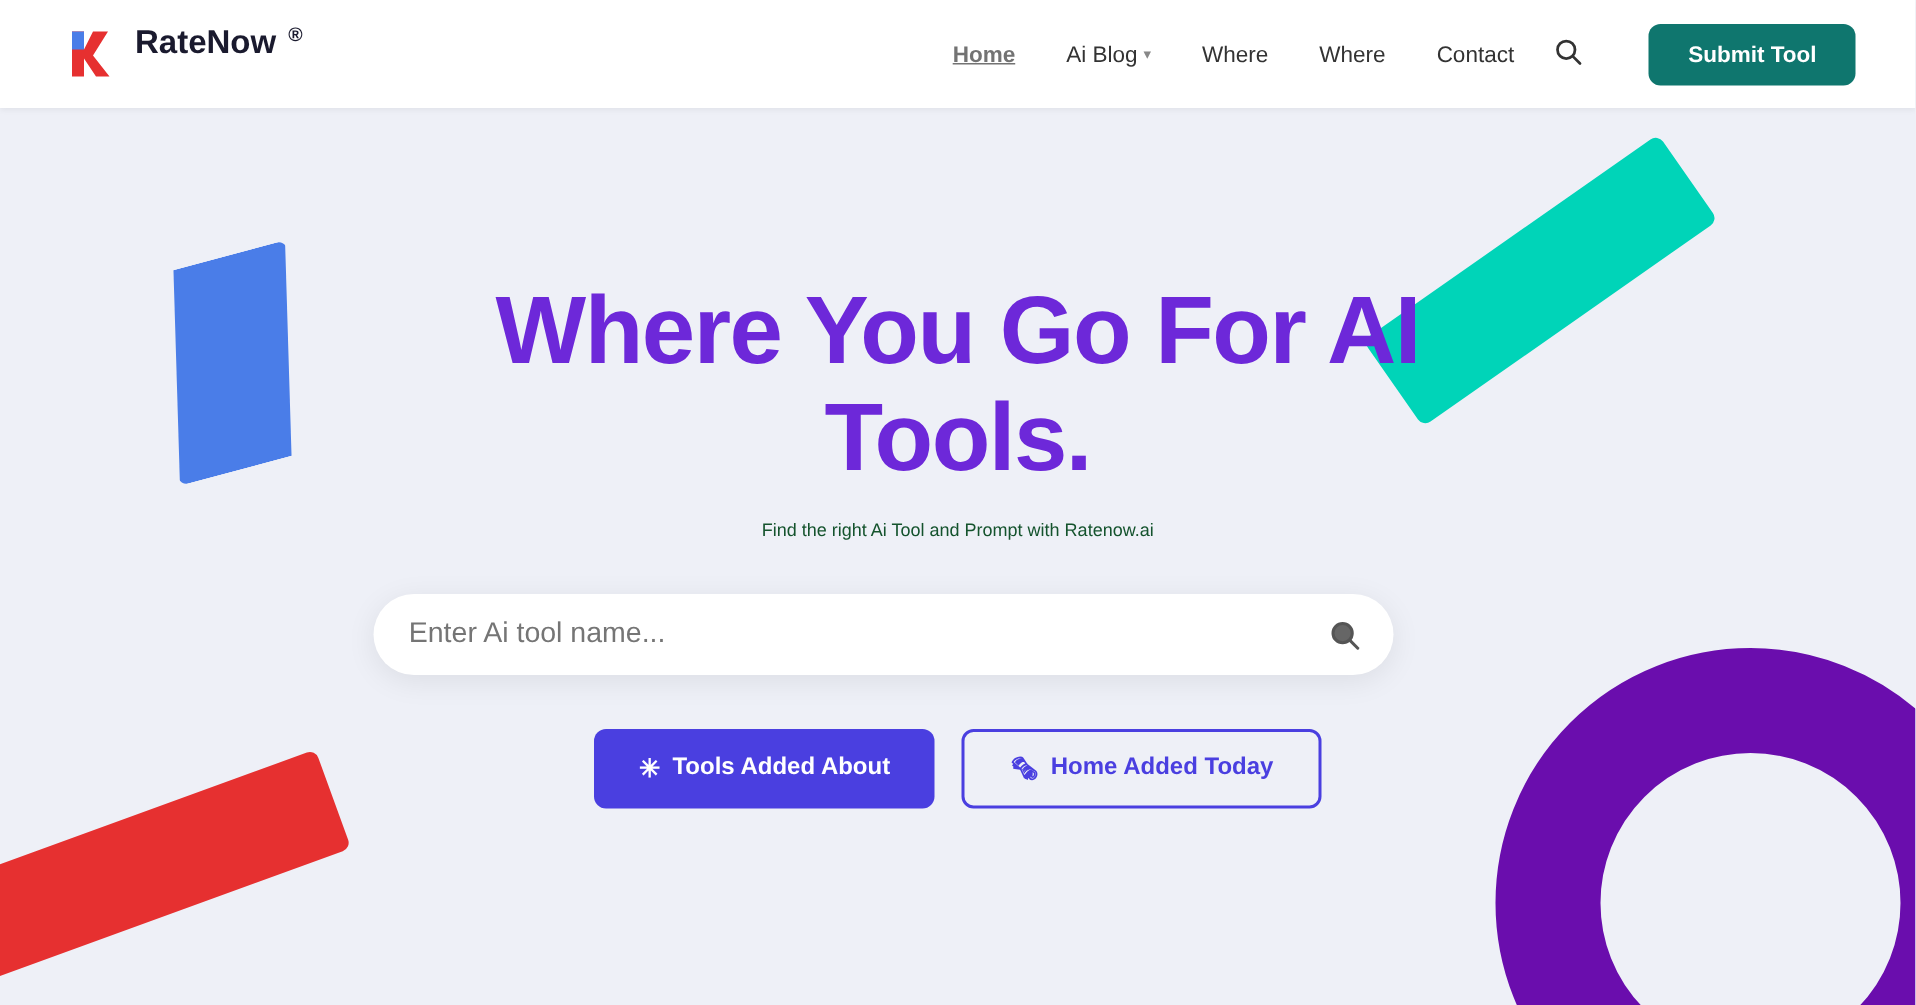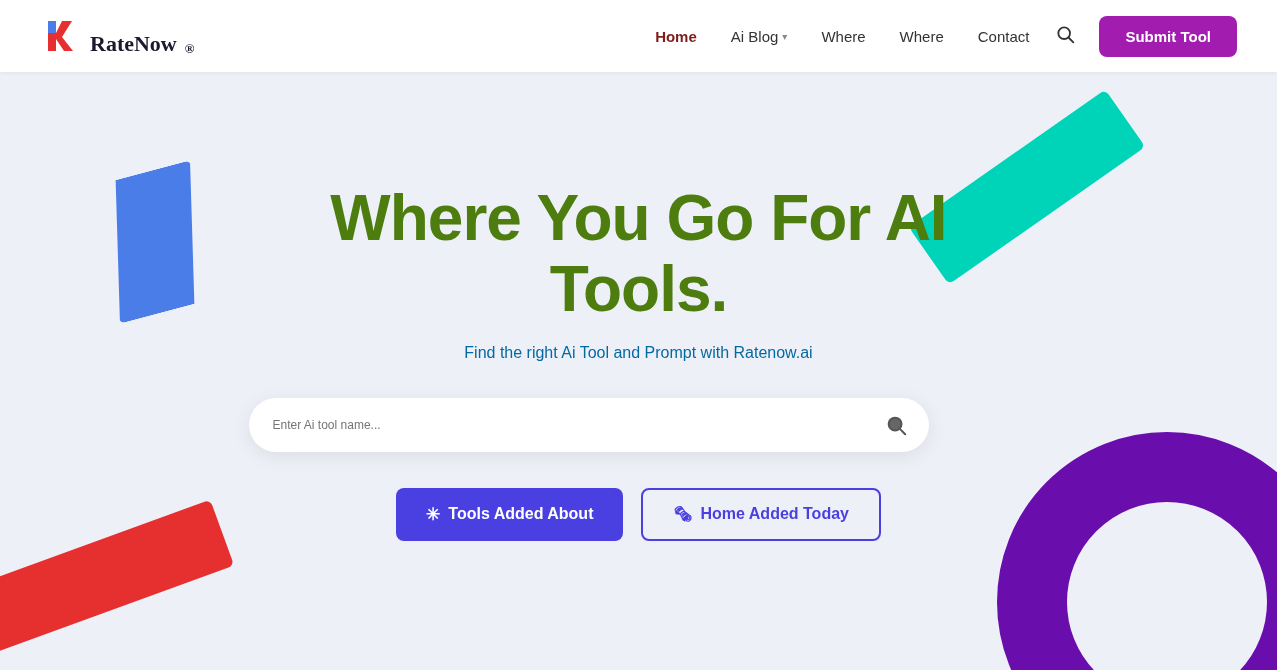--- a/index.html
+++ b/index.html
@@ -15,25 +15,24 @@
       display: flex;
       align-items: center;
       padding: 0 40px;
       height: 72px;
       position: relative;
       z-index: 10;
       box-shadow: 0 1px 4px rgba(0,0,0,0.06);
     }
     .logo-area {
       display: flex;
-      align-items: flex-end;
+      align-items: flex-start;
       gap: 8px;
       text-decoration: none;
       margin-right: auto;
-      font-family: Liberation Serif, serif;
     }
     .logo-icon {
       width: 42px;
       height: 42px;
     }
     .logo-text {
       font-size: 22px;
       font-weight: 700;
       color: #1a1a2e;
     }
@@ -48,41 +47,41 @@
       color: #333;
       font-size: 15px;
       font-weight: 500;
       padding: 8px 14px;
       border-radius: 6px;
       display: flex;
       align-items: center;
       gap: 4px;
       transition: color 0.2s;
     }
-    .nav-links li a.active { color: #7f1d1d; font-weight: 600; }
+    .nav-links li a.active { color: #737373; font-weight: 600; text-decoration: underline; }
     .nav-links li a .chevron {
       font-size: 10px;
       color: #888;
     }
     .search-icon-nav {
       font-size: 18px;
       color: #333;
       cursor: pointer;
       padding: 8px 12px;
     }
     .submit-btn {
-      background: #a21caf;
+      background: #0f766e;
       color: #fff;
       border: none;
       border-radius: 8px;
       padding: 12px 26px;
       font-size: 15px;
       font-weight: 600;
       cursor: pointer;
-      margin-left: 12px;
+      margin-left: 32px;
       transition: background 0.2s;
     }
 
     
     .hero {
       position: relative;
       min-height: 600px;
       background: #eef0f7;
       display: flex;
       flex-direction: column;
@@ -138,47 +137,47 @@
     
     .hero-content {
       position: relative;
       z-index: 2;
       text-align: center;
       max-width: 780px;
     }
     .hero-title {
       font-size: 64px;
       font-weight: 800;
-      color: #4d7c0f;
+      color: #6d28d9;
       line-height: 1.1;
       margin-bottom: 20px;
       letter-spacing: -1px;
     }
     .hero-subtitle {
-      font-size: 16px;
-      color: #0369a1;
+      font-size: 12px;
+      color: #14532d;
       margin-bottom: 36px;
       font-weight: 400;
     }
     .search-bar {
       background: #fff;
       border-radius: 50px;
       display: flex;
       align-items: center;
       width: 680px;
       max-width: 100%;
       padding: 6px 6px 6px 24px;
       box-shadow: 0 4px 20px rgba(0,0,0,0.08);
       margin-bottom: 36px;
     }
     .search-input {
       flex: 1;
       border: none;
       outline: none;
-      font-size: 12px;
+      font-size: 19px;
       color: #701a75;
       background: transparent;
     }
     .search-submit-btn {
       background: #fff;
       border: none;
       cursor: pointer;
       padding: 10px 16px;
       border-radius: 50px;
       display: flex;

